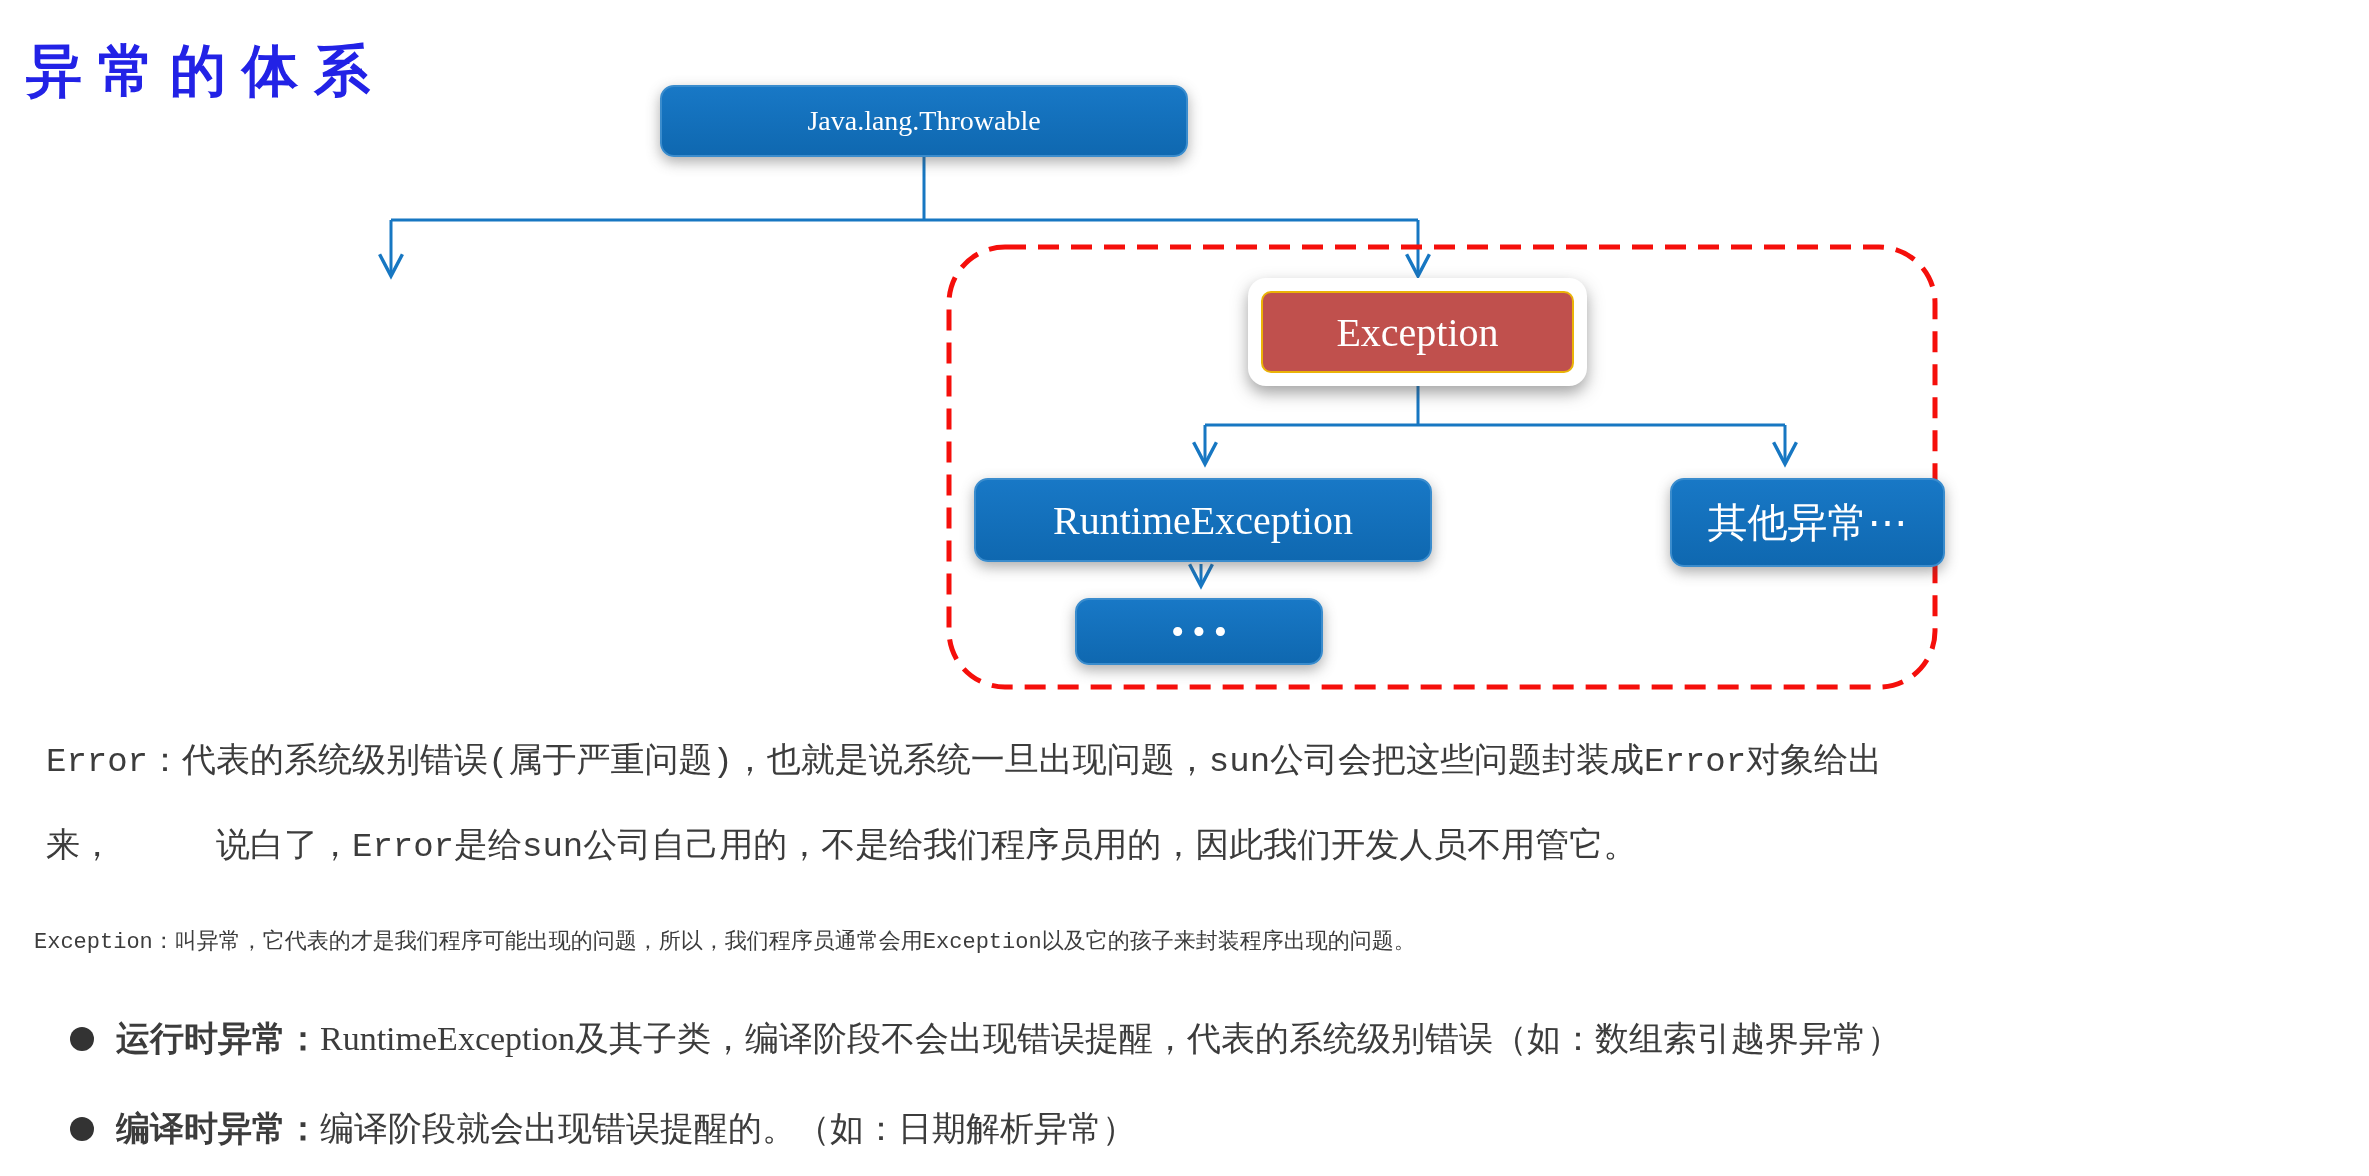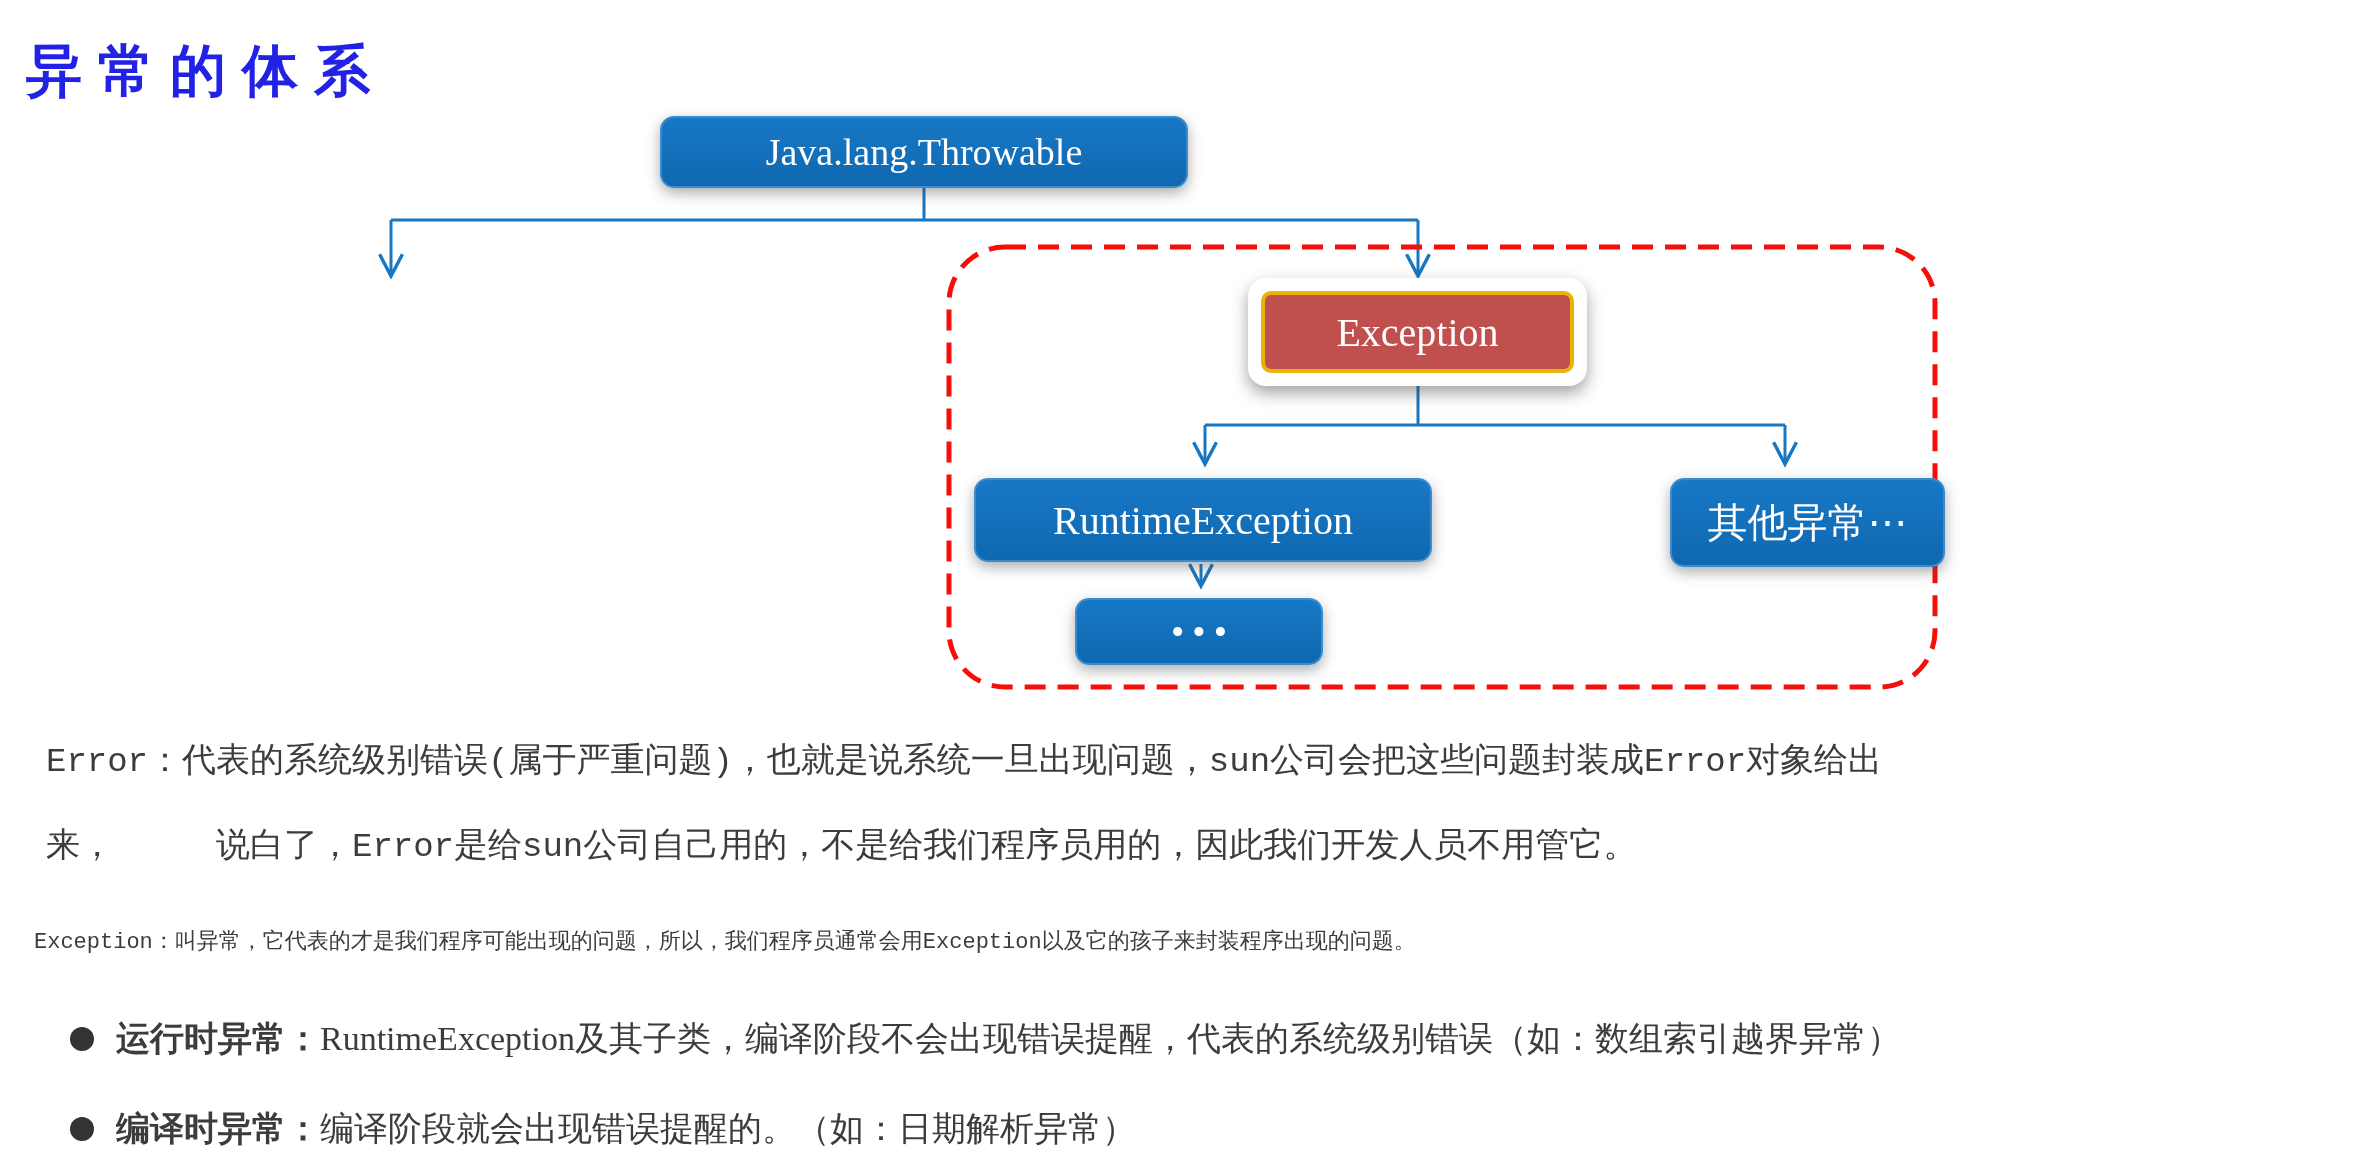--- a/index.html
+++ b/index.html
@@ -28,35 +28,35 @@
     font-family:"Liberation Serif","DejaVu Serif",serif;
     white-space:nowrap;
     box-sizing:border-box;
   }
   .node-blue{
     background:linear-gradient(180deg,#1878c6 0%,#0f68b0 100%);
     border:2px solid #3a8ccd;
     border-radius:14px;
     box-shadow:0 5px 14px rgba(70,70,70,.45);
   }
-  .node-throwable{left:660px;top:85px;width:528px;height:72px;font-size:38px;margin-top:31px;}
+  .node-throwable{left:660px;top:85px;width:528px;height:72px;font-size:28px;}
   .node-error{left:233px;top:289px;width:319px;height:88px;font-size:42px;}
   .node-runtime{left:974px;top:478px;width:458px;height:84px;font-size:40px;}
   .node-other{left:1645px;top:478px;width:275px;height:89px;font-size:40px;margin-left:25px;}
   .node-dots{left:1075px;top:598px;width:248px;height:67px;font-size:38px;letter-spacing:8px;}
   .node-dots span{margin-left:8px;}
   .exception-frame{
     position:absolute;left:1248px;top:278px;width:339px;height:108px;
     background:#ffffff;border-radius:18px;
     box-shadow:0 7px 16px rgba(70,70,70,.5);
   }
   .exception-inner{
     position:absolute;left:13px;top:13px;right:13px;bottom:13px;
     background:#c0504d;
-    border:4px solid #eab308;
+    border:2px solid #eab308;
     border-radius:10px;
     display:flex;align-items:center;justify-content:center;
     color:#fff;font-size:40px;white-space:nowrap;
   }
   
   .overlay{position:absolute;left:0;top:0;pointer-events:none;}
   
   .note-line{
     position:absolute;
     color:#3c3c3c;

